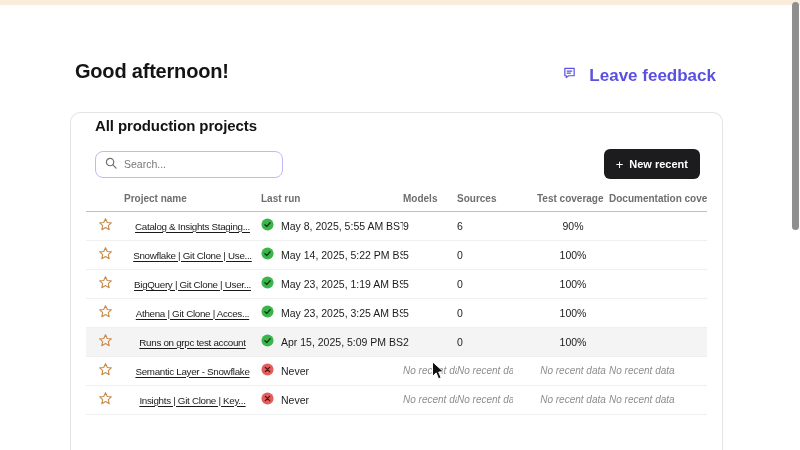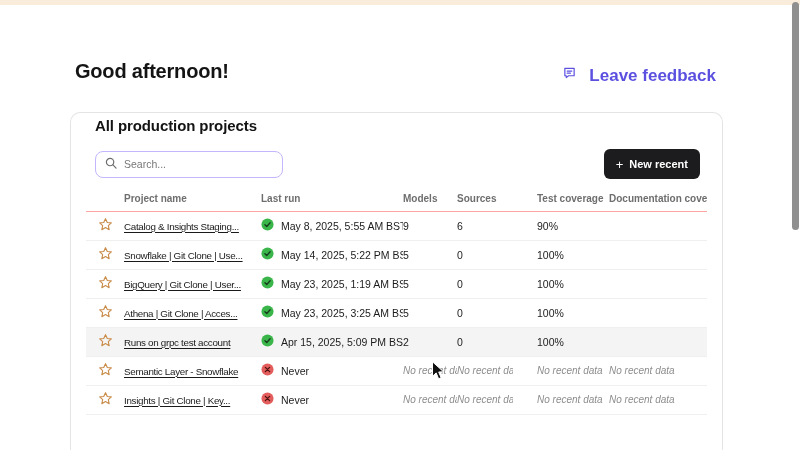--- a/index.html
+++ b/index.html
@@ -47,21 +47,21 @@
   col.c-models{width:54px} col.c-sources{width:56px} col.c-test{width:96px} col.c-doc{width:152px}
 
   thead th { height:24px; font-size:10px; font-weight:700; color:#6e6e6e; text-align:left;
              border-bottom:1px solid #fca5a5; white-space:nowrap; overflow:hidden; }
   th.r, td.r { text-align:left; }
   th.c, td.c { padding-left:24px; }
 
   tbody tr { height:29px; border-bottom:1px solid #efefef; }
   tbody tr.hl { background:var(--hl); }
 
-  td { font-size:10.5px; color:#1c1c1c; white-space:nowrap; overflow:hidden; vertical-align:middle; }
+  td { font-size:10.5px; color:#1c1c1c; white-space:nowrap; overflow:hidden; vertical-align:middle;text-align:center; }
   td.star-cell { text-align:center; }
   td.proj-cell a { color:#1a1a1a; font-size:9.8px; font-weight:500; letter-spacing:-0.3px;
                    text-decoration:underline; text-underline-offset:2px; }
   .run-flex { display:flex; align-items:center; gap:7px; }
   .status-ic { flex:0 0 auto; display:block; }
 
   tr.nodata td.val { font-style:italic; color:#8d8d8d; font-size:10px; }
 
   .cursor { position:absolute; left:431px; top:361px; pointer-events:none; }
 </style>

